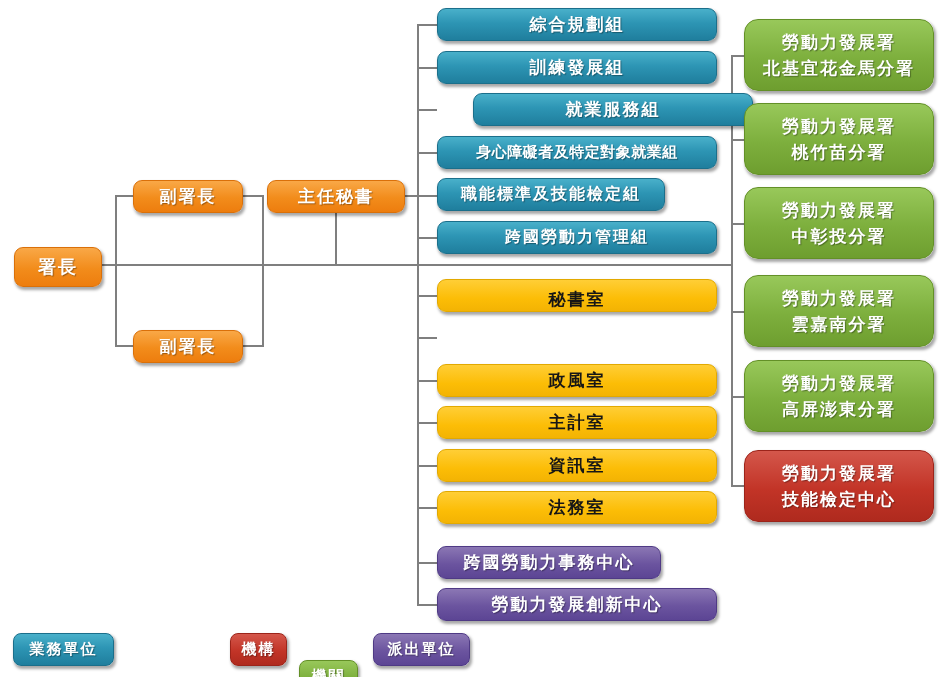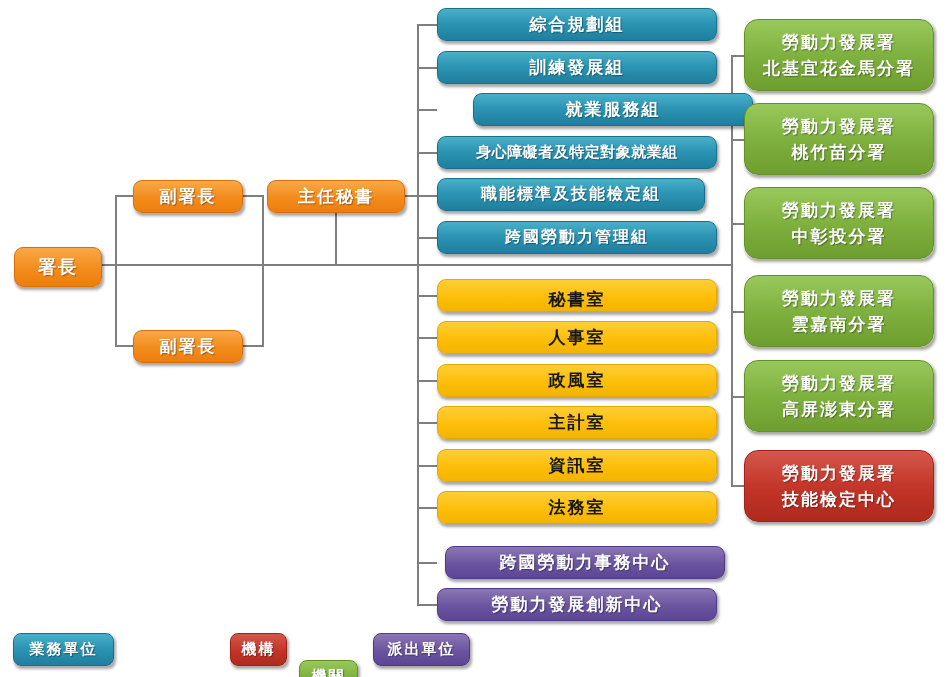--- a/index.html
+++ b/index.html
@@ -84,47 +84,44 @@
   </div>
   <div class="box teal" style="left:437px;top:51px;width:280px;height:33px;">
     <span>訓練發展組</span>
   </div>
   <div class="box teal" style="left:437px;top:93px;width:280px;height:33px;margin-left:36px;">
     <span>就業服務組</span>
   </div>
   <div class="box teal small" style="left:437px;top:136px;width:280px;height:33px;">
     <span>身心障礙者及特定對象就業組</span>
   </div>
-  <div class="box teal" style="left:437px;top:178px;width:268px;height:33px;font-size:16px;">
+  <div class="box teal" style="left:437px;top:178px;width:228px;height:33px;font-size:16px;">
     <span>職能標準及技能檢定組</span>
   </div>
   <div class="box teal" style="left:437px;top:221px;width:280px;height:33px;font-size:16px;">
     <span>跨國勞動力管理組</span>
   </div>
 
   <div class="box yellow" style="left:437px;top:279px;width:280px;height:33px;align-items:flex-end;">
     <span>秘書室</span>
-  </div>
-  <div class="box yellow" style="left:437px;top:321px;width:280px;height:33px;">
-    <span>人事室</span>
   </div>
   <div class="box yellow" style="left:437px;top:364px;width:280px;height:33px;">
     <span>政風室</span>
   </div>
   <div class="box yellow" style="left:437px;top:406px;width:280px;height:33px;">
     <span>主計室</span>
   </div>
   <div class="box yellow" style="left:437px;top:449px;width:280px;height:33px;">
     <span>資訊室</span>
   </div>
   <div class="box yellow" style="left:437px;top:491px;width:280px;height:33px;">
     <span>法務室</span>
   </div>
 
-  <div class="box purple" style="left:437px;top:546px;width:280px;height:33px;margin-left:8px;">
+  <div class="box purple" style="left:437px;top:546px;width:224px;height:33px;">
     <span>跨國勞動力事務中心</span>
   </div>
   <div class="box purple" style="left:437px;top:588px;width:280px;height:33px;">
     <span>勞動力發展創新中心</span>
   </div>
 
   <div class="box green two-line" style="left:744px;top:19px;width:190px;height:72px;">
     <span>勞動力發展署</span>
     <span>北基宜花金馬分署</span>
   </div>

